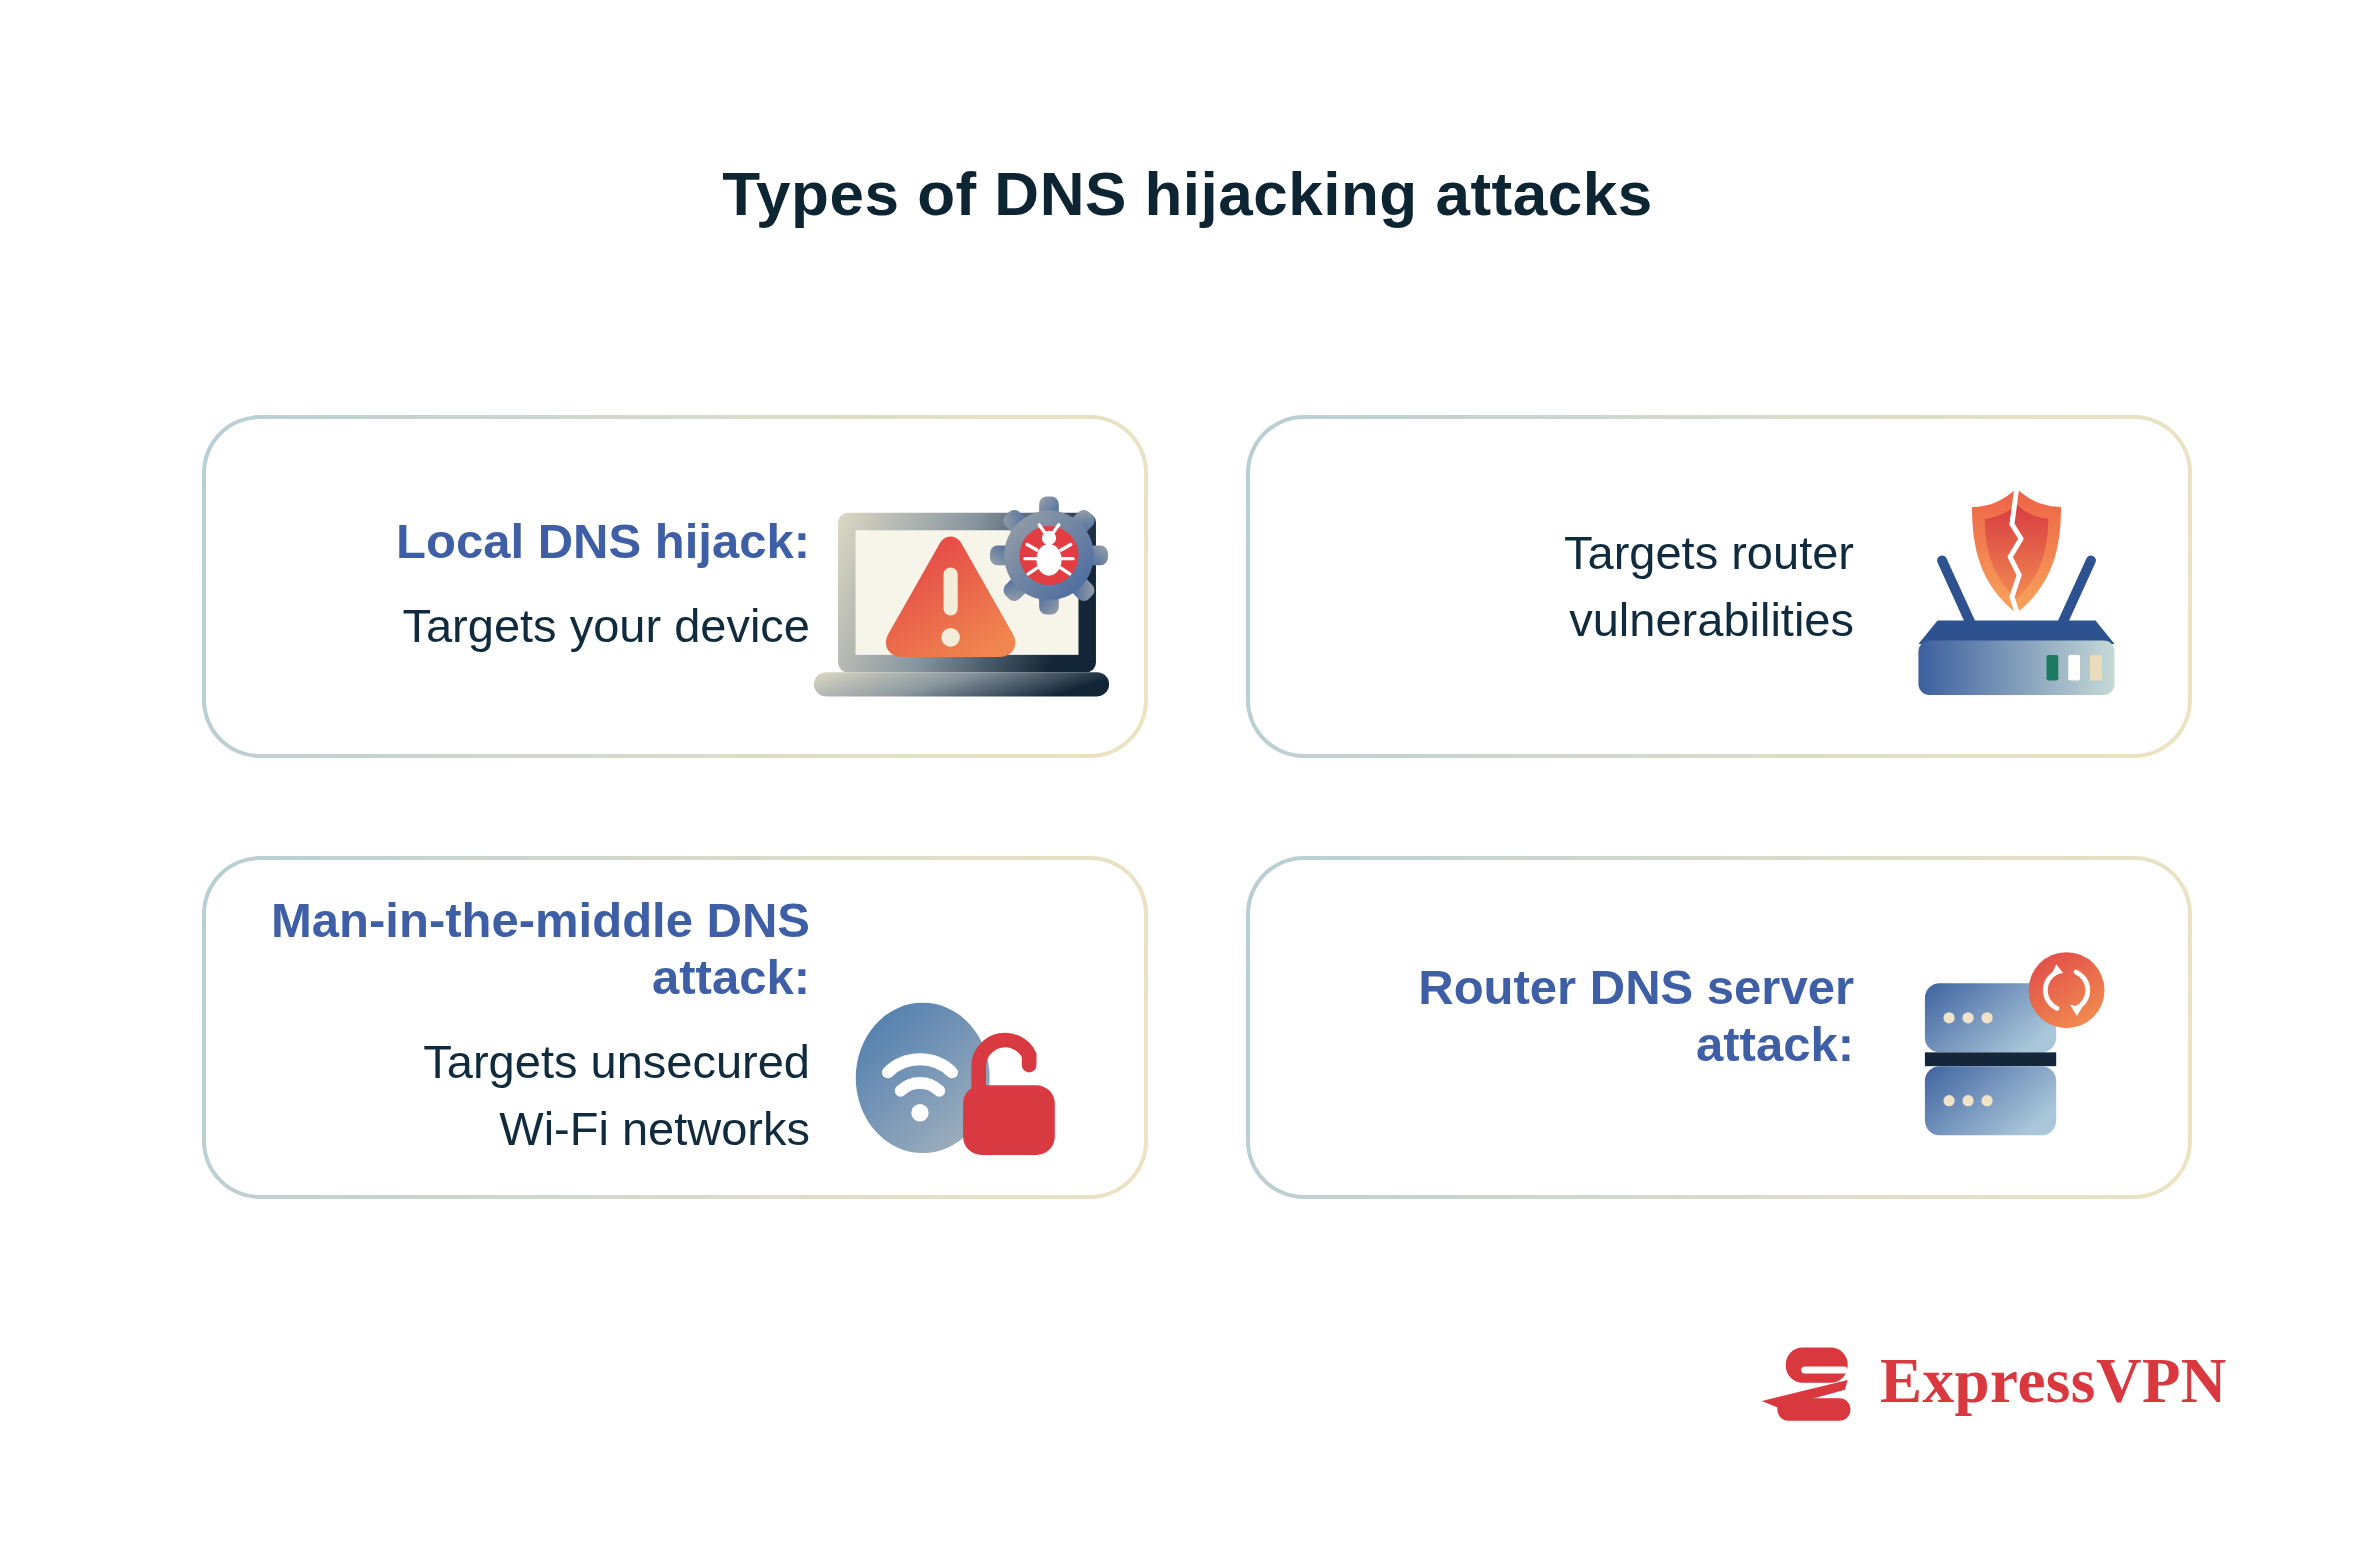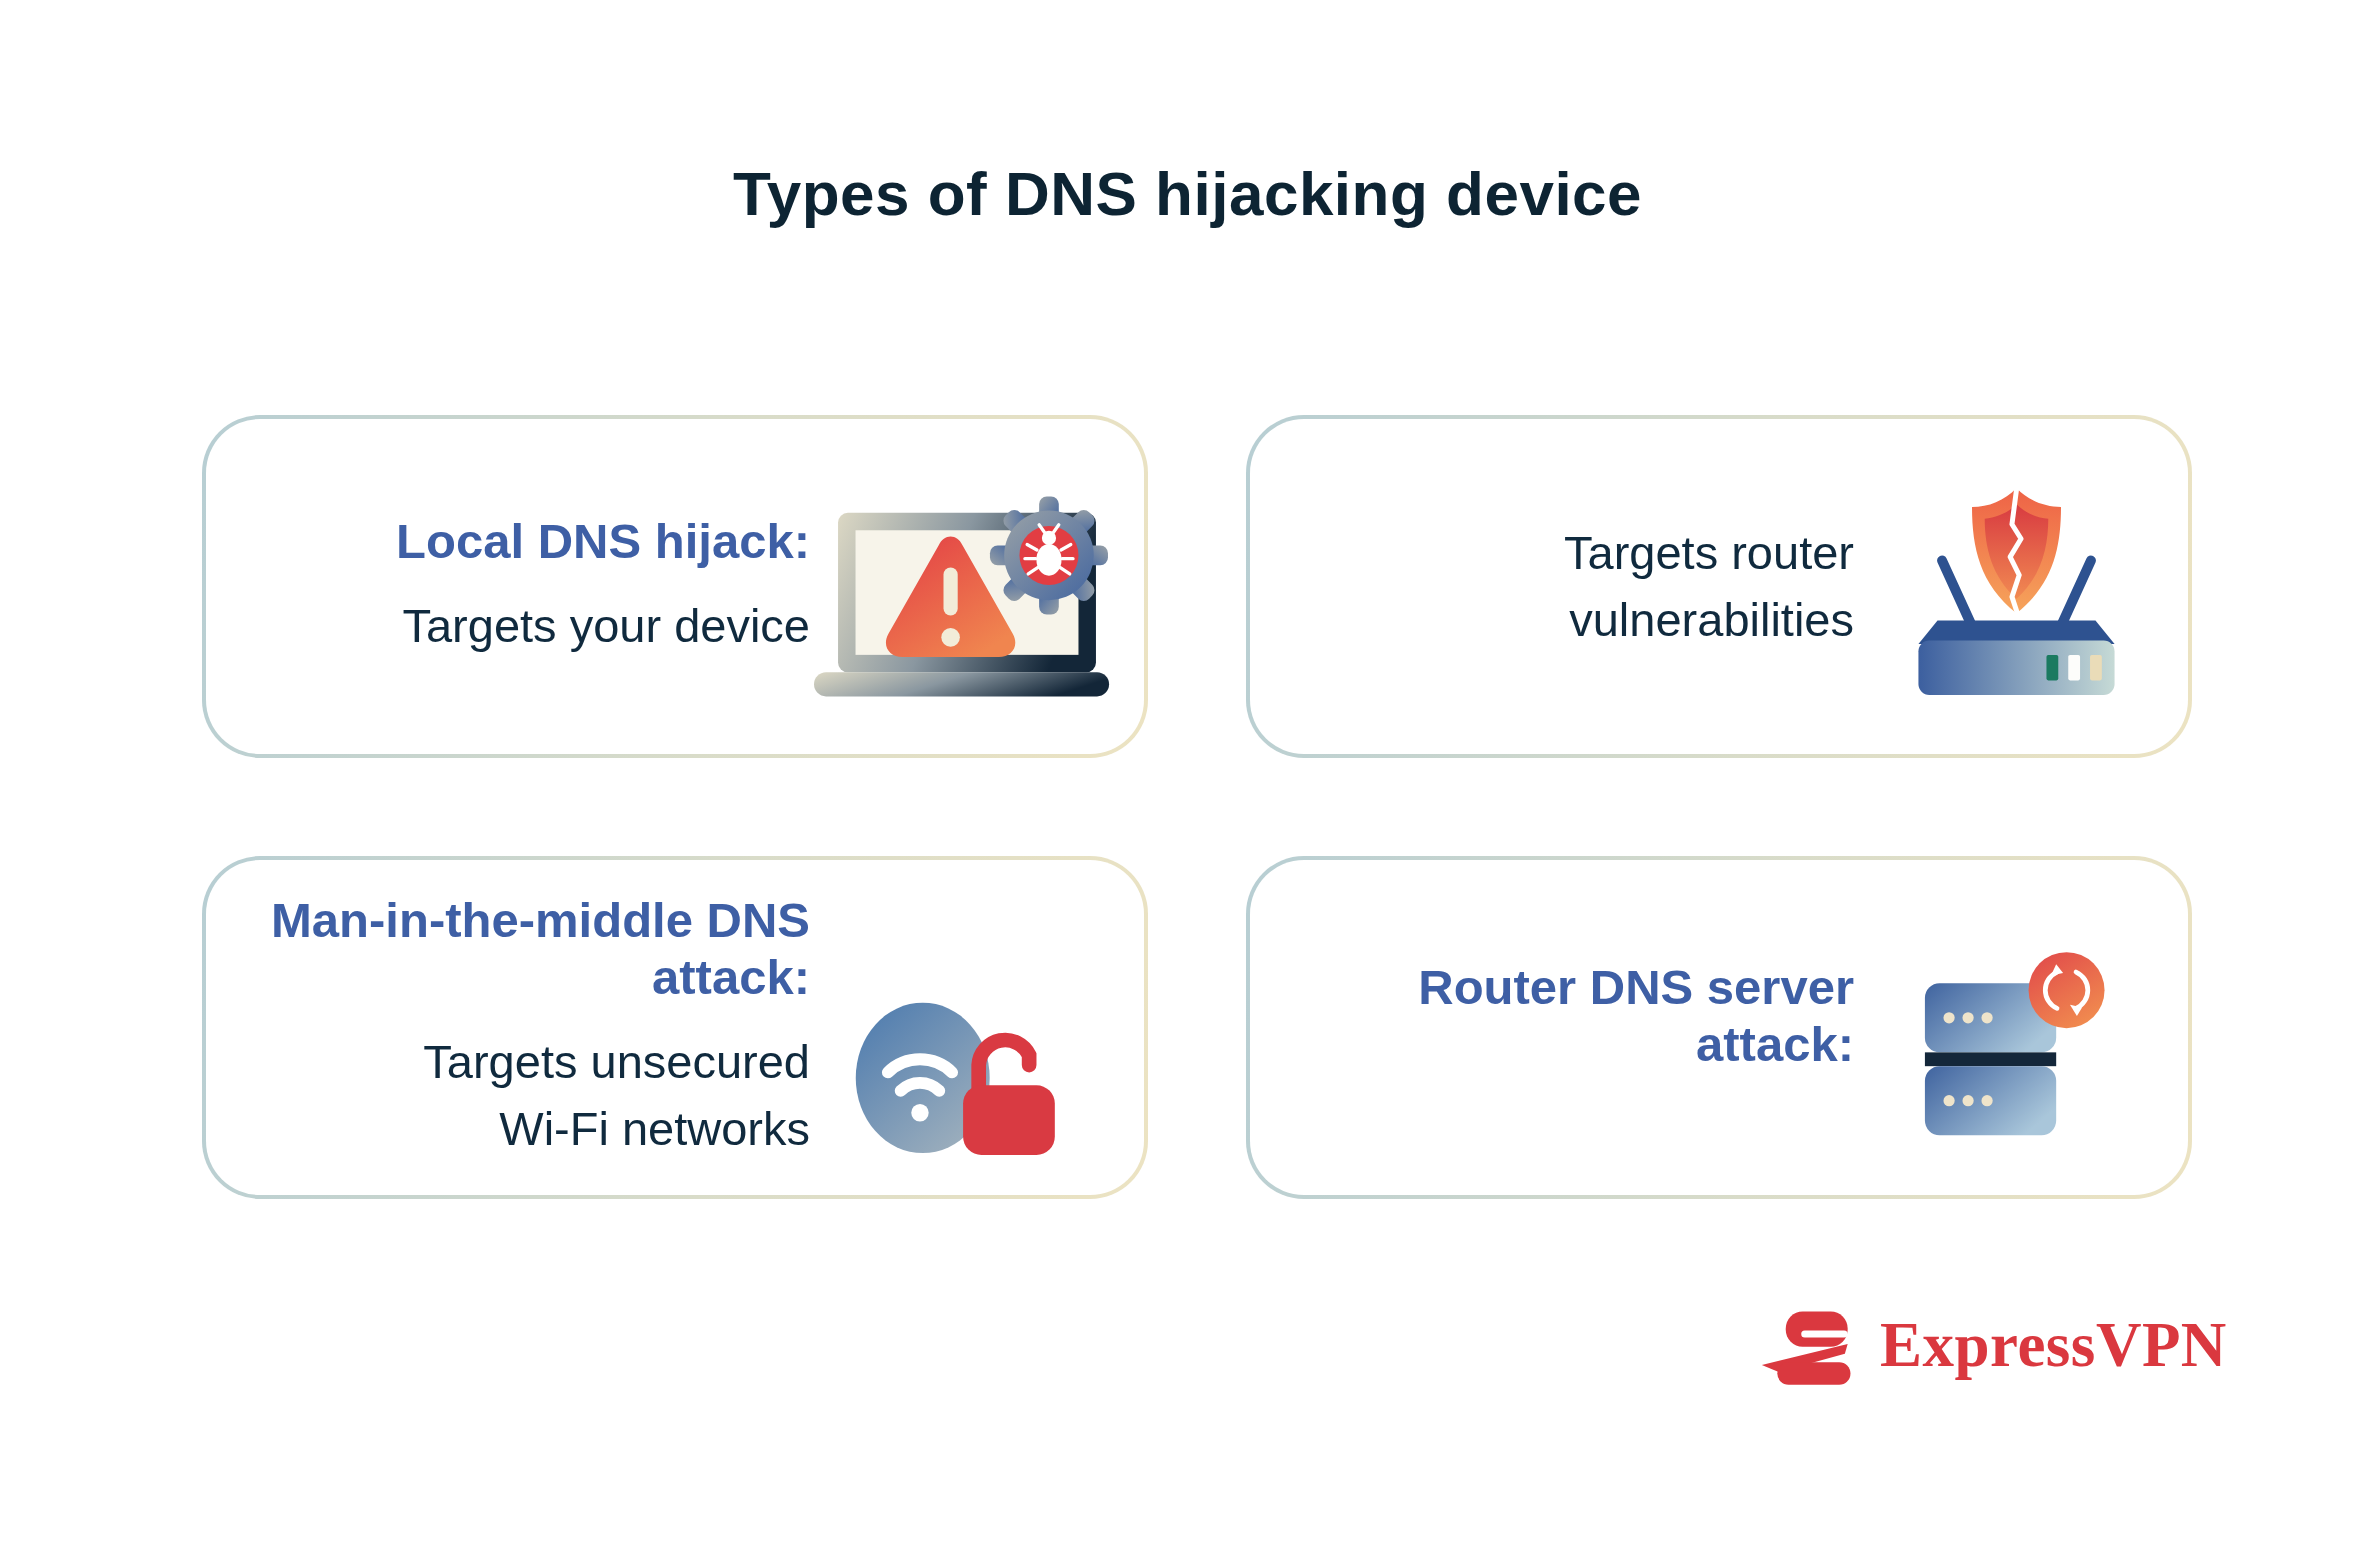--- a/index.html
+++ b/index.html
@@ -30,35 +30,35 @@
   .card p{
     margin:0;font-size:47px;font-weight:500;color:#102a3e;line-height:1.42;
     white-space:pre-line;
   }
   .icon{position:absolute;}
   .icon-laptop{top:61px;right:24px;width:306px;}
   .icon-router{top:58px;right:58px;width:227px;}
   .icon-wifi{top:139px;right:80px;width:211px;}
   .icon-server{top:87px;right:80px;width:190px;}
   .logo{
-    position:absolute;left:1759px;top:1304px;
+    position:absolute;left:1759px;top:1340px;
     display:flex;align-items:center;gap:26px;
   }
   .logo-mark{width:95px;height:82px;}
   .logo-text{
     font-family:"Liberation Serif",serif;font-weight:700;
     font-size:63px;color:#da383f;letter-spacing:0.5px;
   }
 </style>
 </head>
 <body>
 
 <div class="canvas">
 
-  <div class="title">Types of DNS hijacking device</div>
+  <div class="title">Types of DNS hijacking attacks</div>
 
   <div class="grid">
 
     <div class="card">
       <h2>Local DNS hijack:</h2>
       <p>Targets your device</p>
       <svg class="icon icon-laptop" viewBox="0 0 280 210">
         <defs>
           <linearGradient id="g-lap" x1="0" y1="0" x2="1" y2="0.25">
             <stop offset="0" stop-color="#dcd8c4"></stop>

